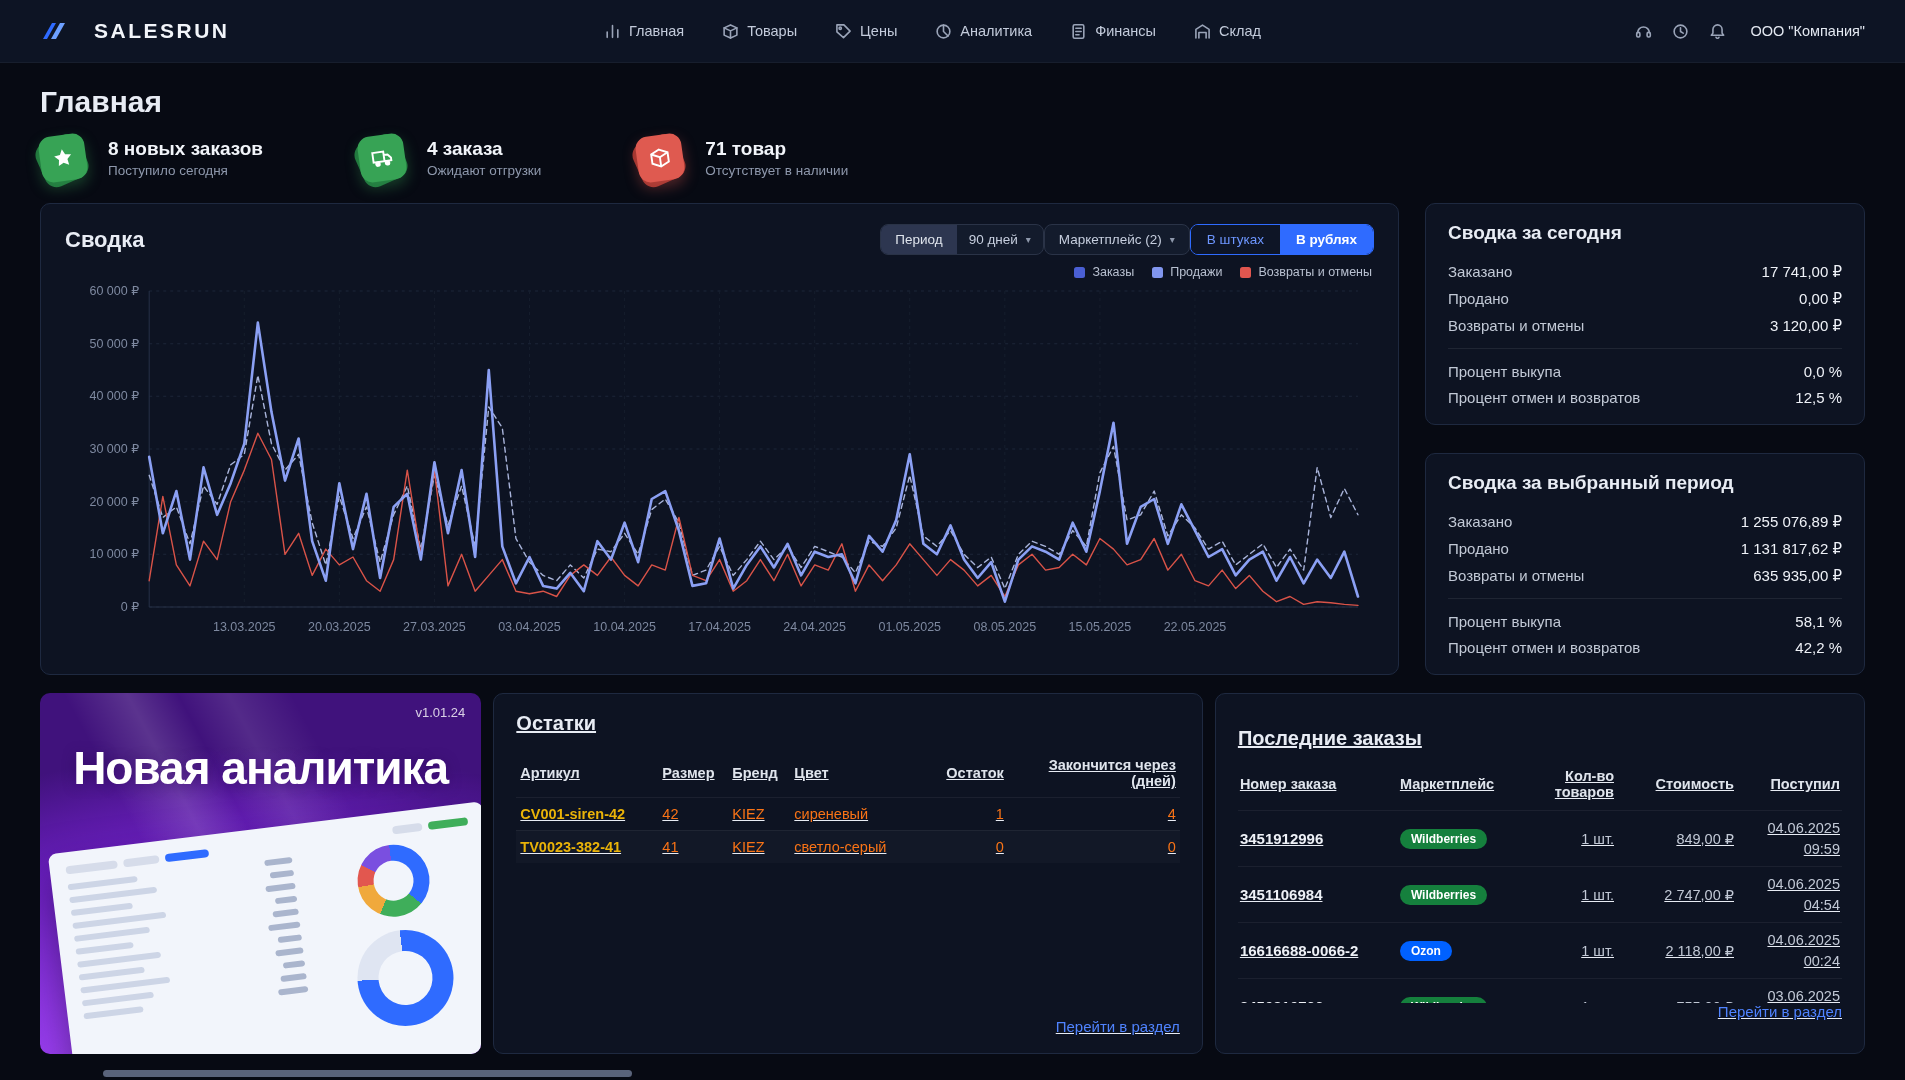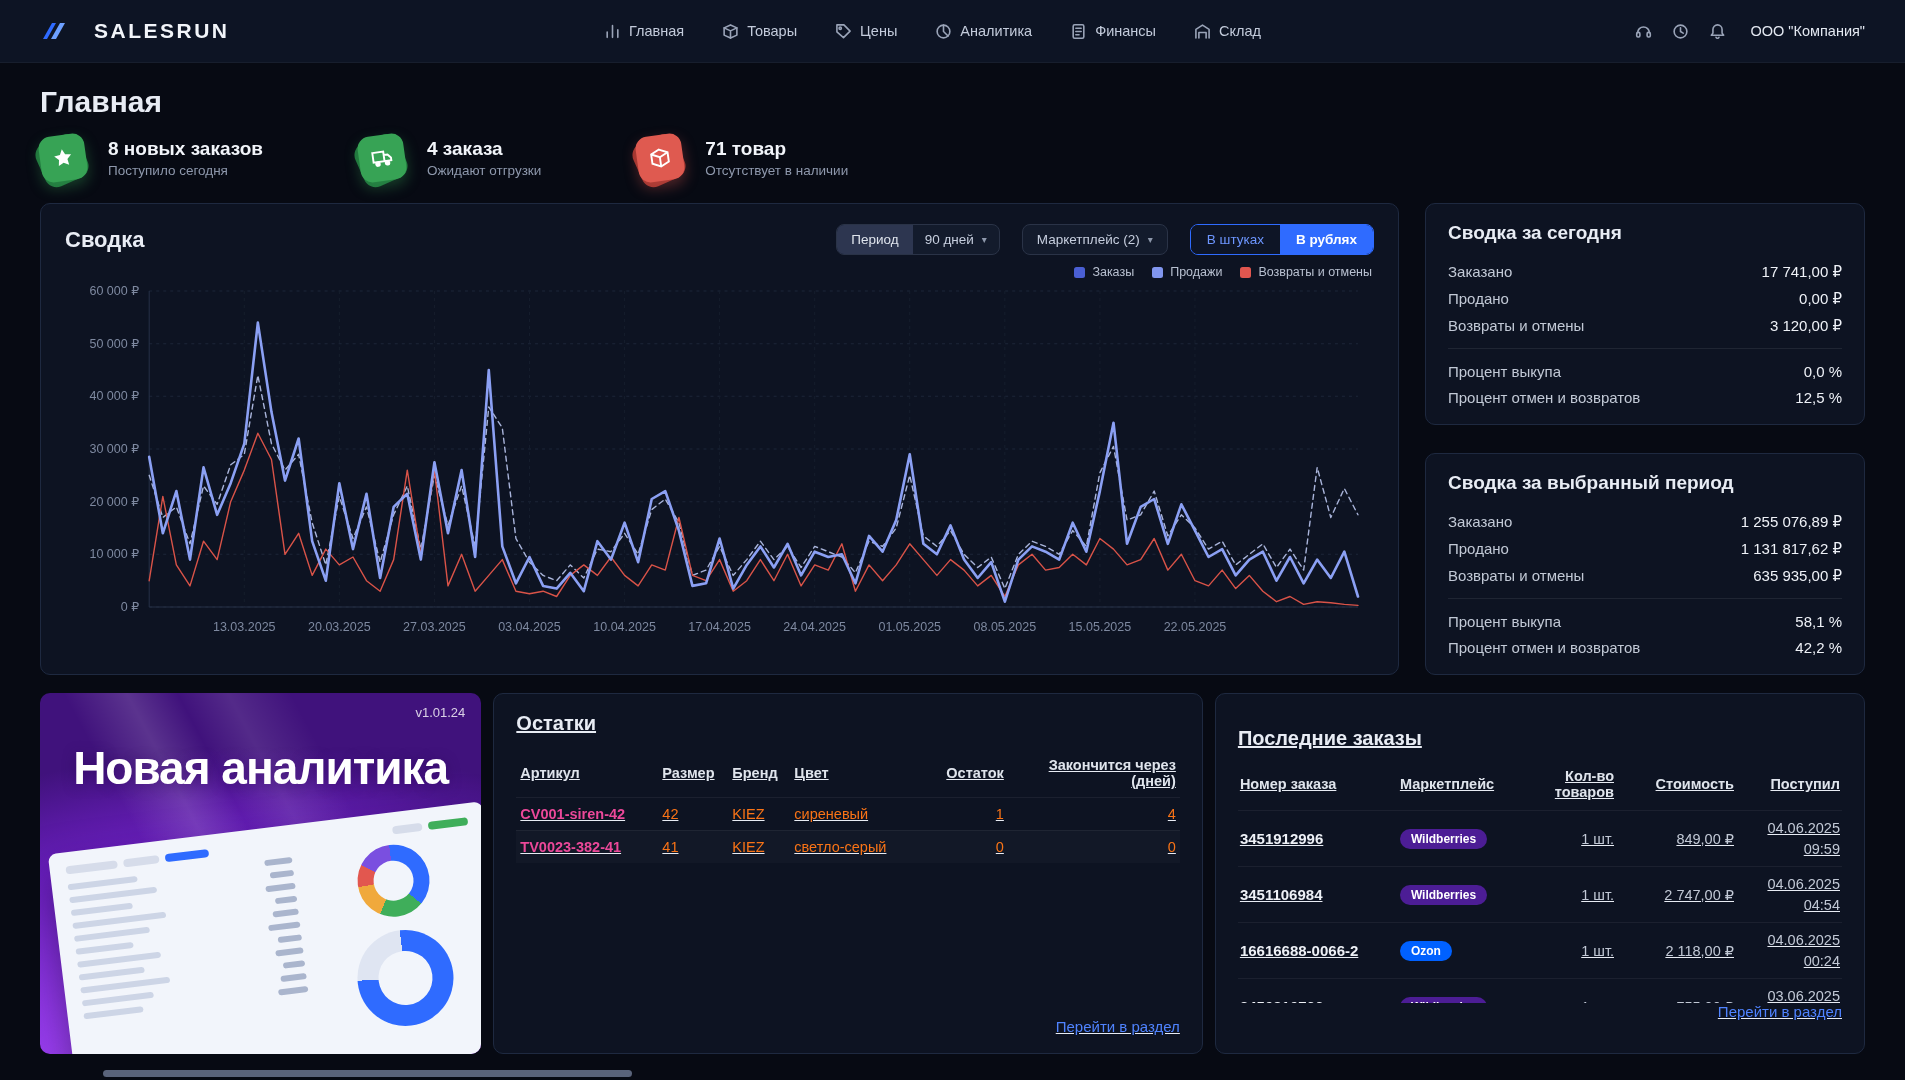--- a/index.html
+++ b/index.html
@@ -52,21 +52,21 @@
   .right-col { width:440px; display:flex; flex-direction:column; gap:28px; }
   .sum-card { height:222px; padding:18px 22px; }
   .sum-title { font-size:19px; font-weight:800; margin-bottom:14px; }
   .sum-row { display:flex; justify-content:space-between; padding:4.5px 0; }
   .sum-label { color:#c2c9d6; }
   .sum-value { color:#eef1f7; }
   .sum-divider { border-top:1px solid rgba(255,255,255,.08); margin:9px 0; }
 
   .chart-head { display:flex; align-items:center; }
   .chart-title { font-size:22px; font-weight:800; }
-  .chart-controls { margin-left:auto; display:flex; gap:22px; align-items:center;padding-left:28px; }
+  .chart-controls { margin-left:auto; display:flex; gap:0; align-items:center;padding-left:28px; }
   .period-group {
     display:flex; align-items:center; background:#131b2c; border:1px solid #2a3347;
     border-radius:8px; overflow:hidden; cursor:pointer;
   }
   .period-label { background:#2d3650; color:#dfe4ec; font-size:13.5px; padding:7px 14px; }
   .period-value { padding:7px 12px; font-size:13.5px; color:#c6cede; display:flex; gap:8px; align-items:center; }
   .mp-select {
     background:#131b2c; border:1px solid #2a3347; border-radius:8px; padding:7px 14px;
     font-size:13.5px; color:#c6cede; display:flex; gap:8px; align-items:center; cursor:pointer;
   }
@@ -123,37 +123,37 @@
     background:conic-gradient(#2f6bff 0 76%, #dfe5f2 76% 100%);
   }
 
   .stock-card { flex:1; height:361px; padding:18px 22px; display:flex; flex-direction:column; }
   .panel-title { font-size:20px; font-weight:800; margin-bottom:14px; }
   .stock-grid { display:grid; grid-template-columns:142px 70px 62px 152px 1fr 172px; align-items:center; }
   .stock-grid > div { padding:8px 4px; font-size:14.5px; }
   .sg-head > div { font-weight:700; color:#dfe4ec; }
   .sg-row { border-top:1px solid rgba(255,255,255,.06); }
   .sg-row.alt { background:rgba(255,255,255,.025); }
-  .sg-row .article { font-weight:700; color:#ec4899; }
+  .sg-row .article { font-weight:700; color:#eab308; }
   .sg-row > div { color:#f97316; }
   .r { text-align:right; }
   .section-link { margin-top:auto; align-self:flex-end; color:#4f83ff; font-size:15px; cursor:pointer; }
 
   .orders-card { width:662px; height:361px; padding:33px 22px; display:flex; flex-direction:column; }
   .orders-clip { flex:1; overflow:hidden; }
   .ogrid { display:grid; grid-template-columns:160px 126px 1fr 120px 106px; align-items:center; }
   .ogrid > div { font-size:14.5px; }
   .og-head > div { font-weight:700; color:#dfe4ec; padding:4px 2px 10px; }
   .orow { border-top:1px solid rgba(255,255,255,.06); min-height:56px; }
   .orow .num { font-weight:700; color:#eef1f7; font-size:15px; }
   .orow > div { color:#c2c9d6; padding:6px 2px; }
   .badge {
     display:inline-block; font-size:12px; color:#fff; padding:3px 11px; border-radius:10px; font-weight:600;
   }
-  .badge.wb { background:#4c1d95; }
+  .badge.wb { background:#15803d; }
   .badge.ozon { background:#0061ff; }
   .odate { text-align:right; line-height:1.4; }
 
   .hscrollbar {
     position:fixed; left:103px; bottom:3px; width:529px; height:7px;
     background:#59637a; border-radius:4px;
   }
   svg.icon { width:17px; height:17px; fill:none; stroke-width:1.5; stroke-linecap:round; stroke-linejoin:round; }
 </style>
 </head>

